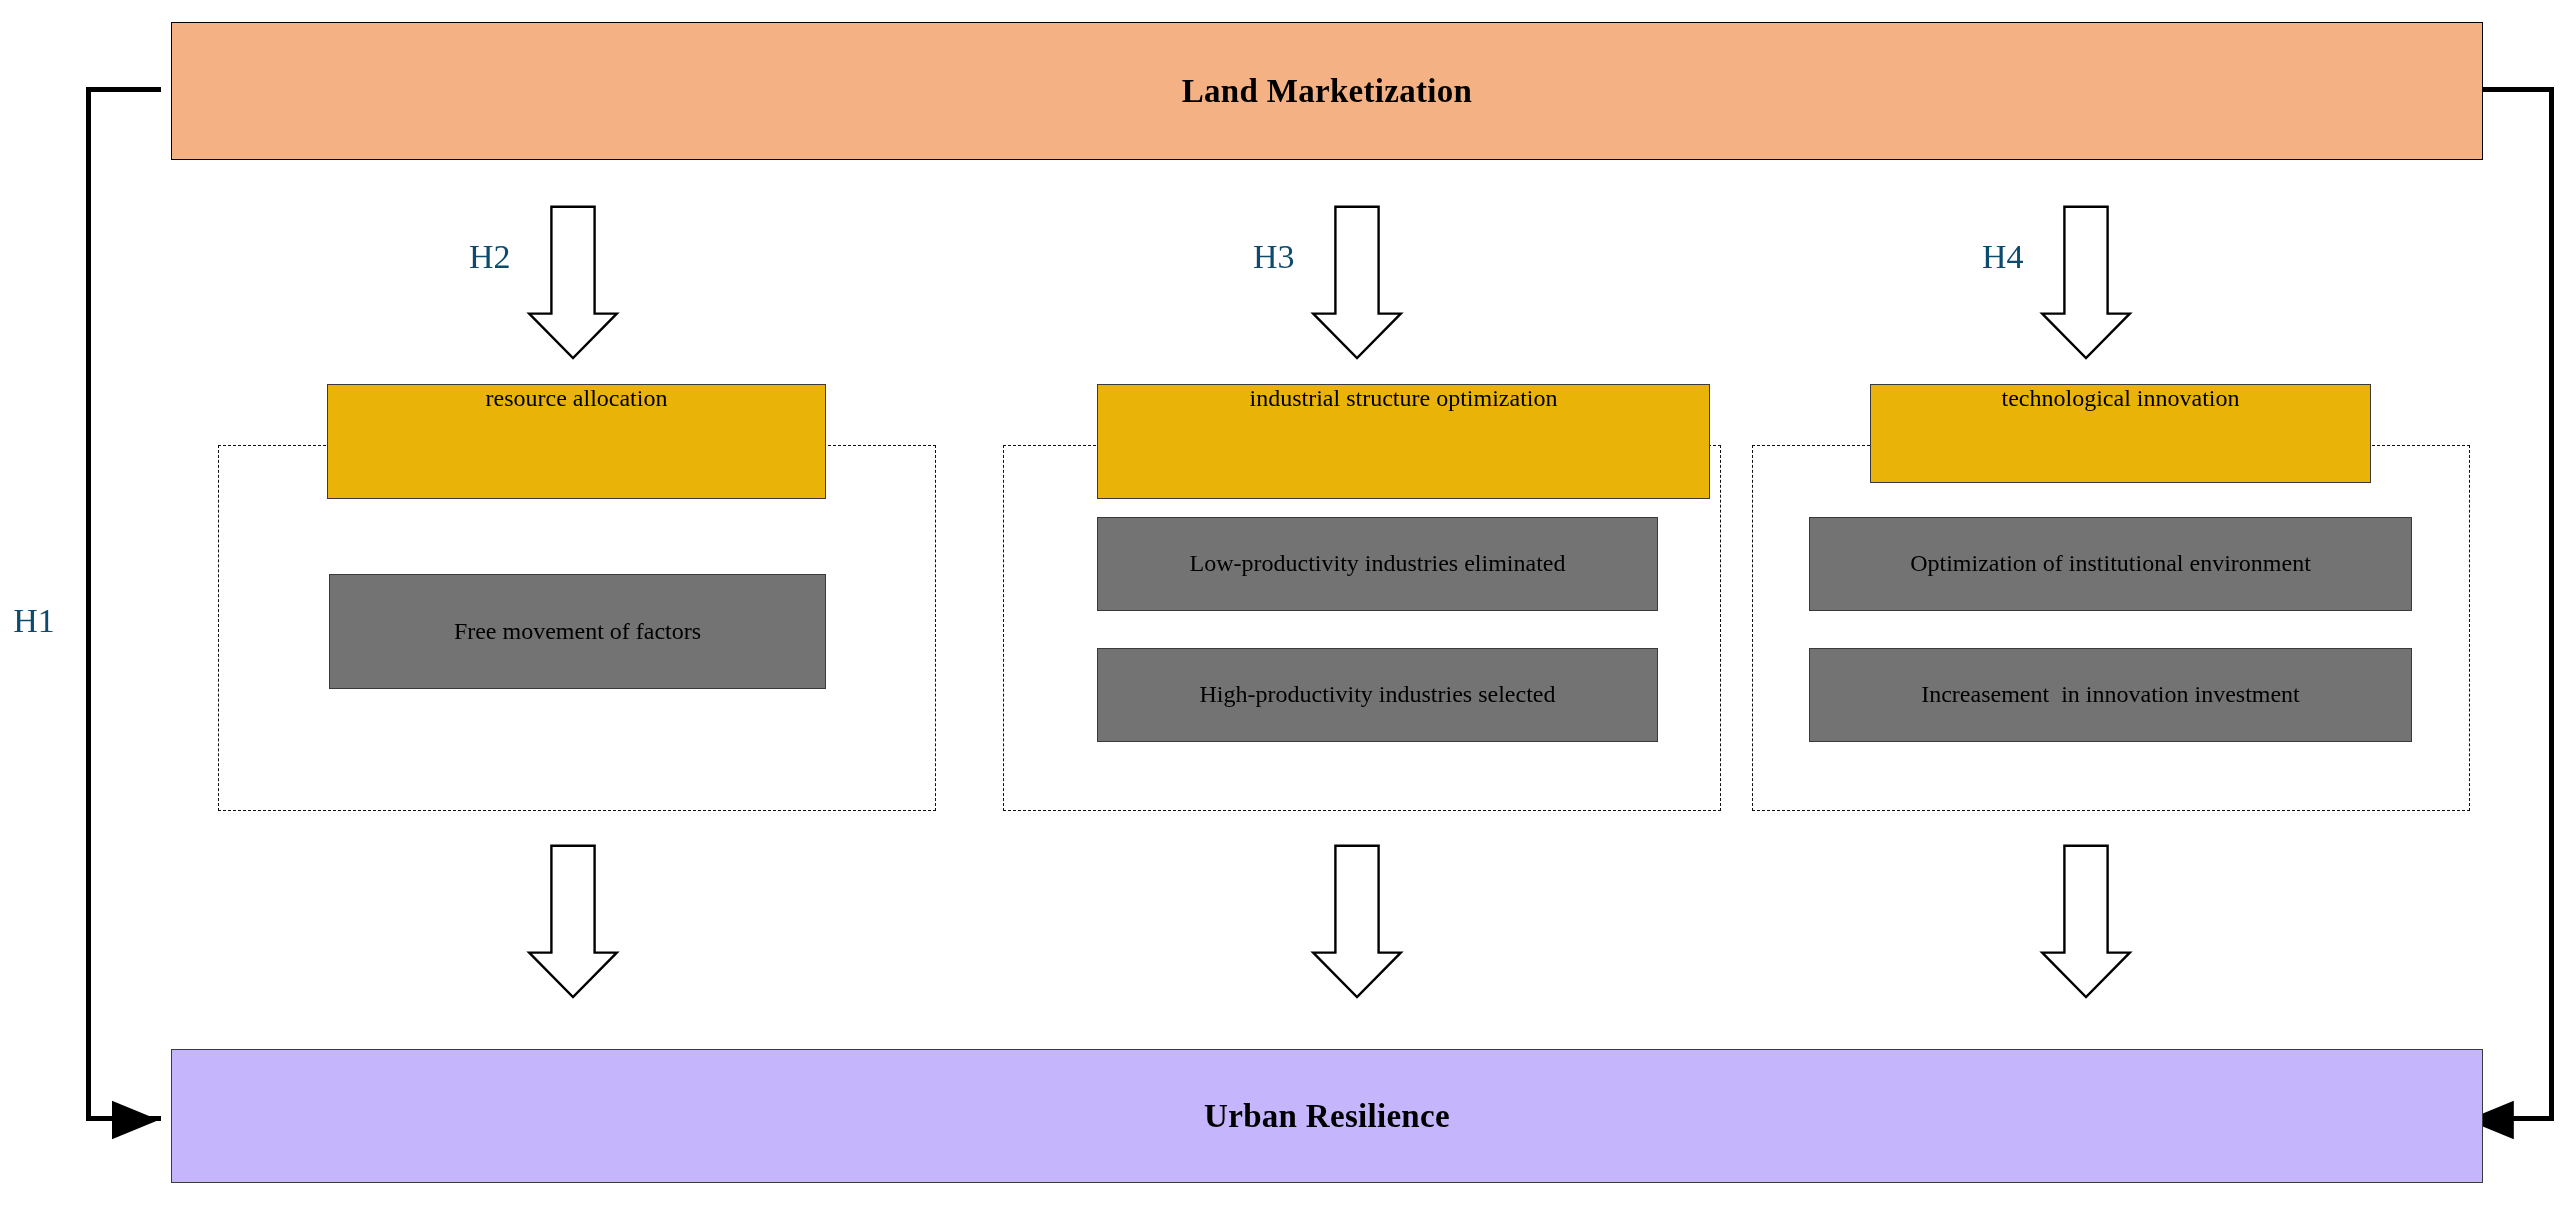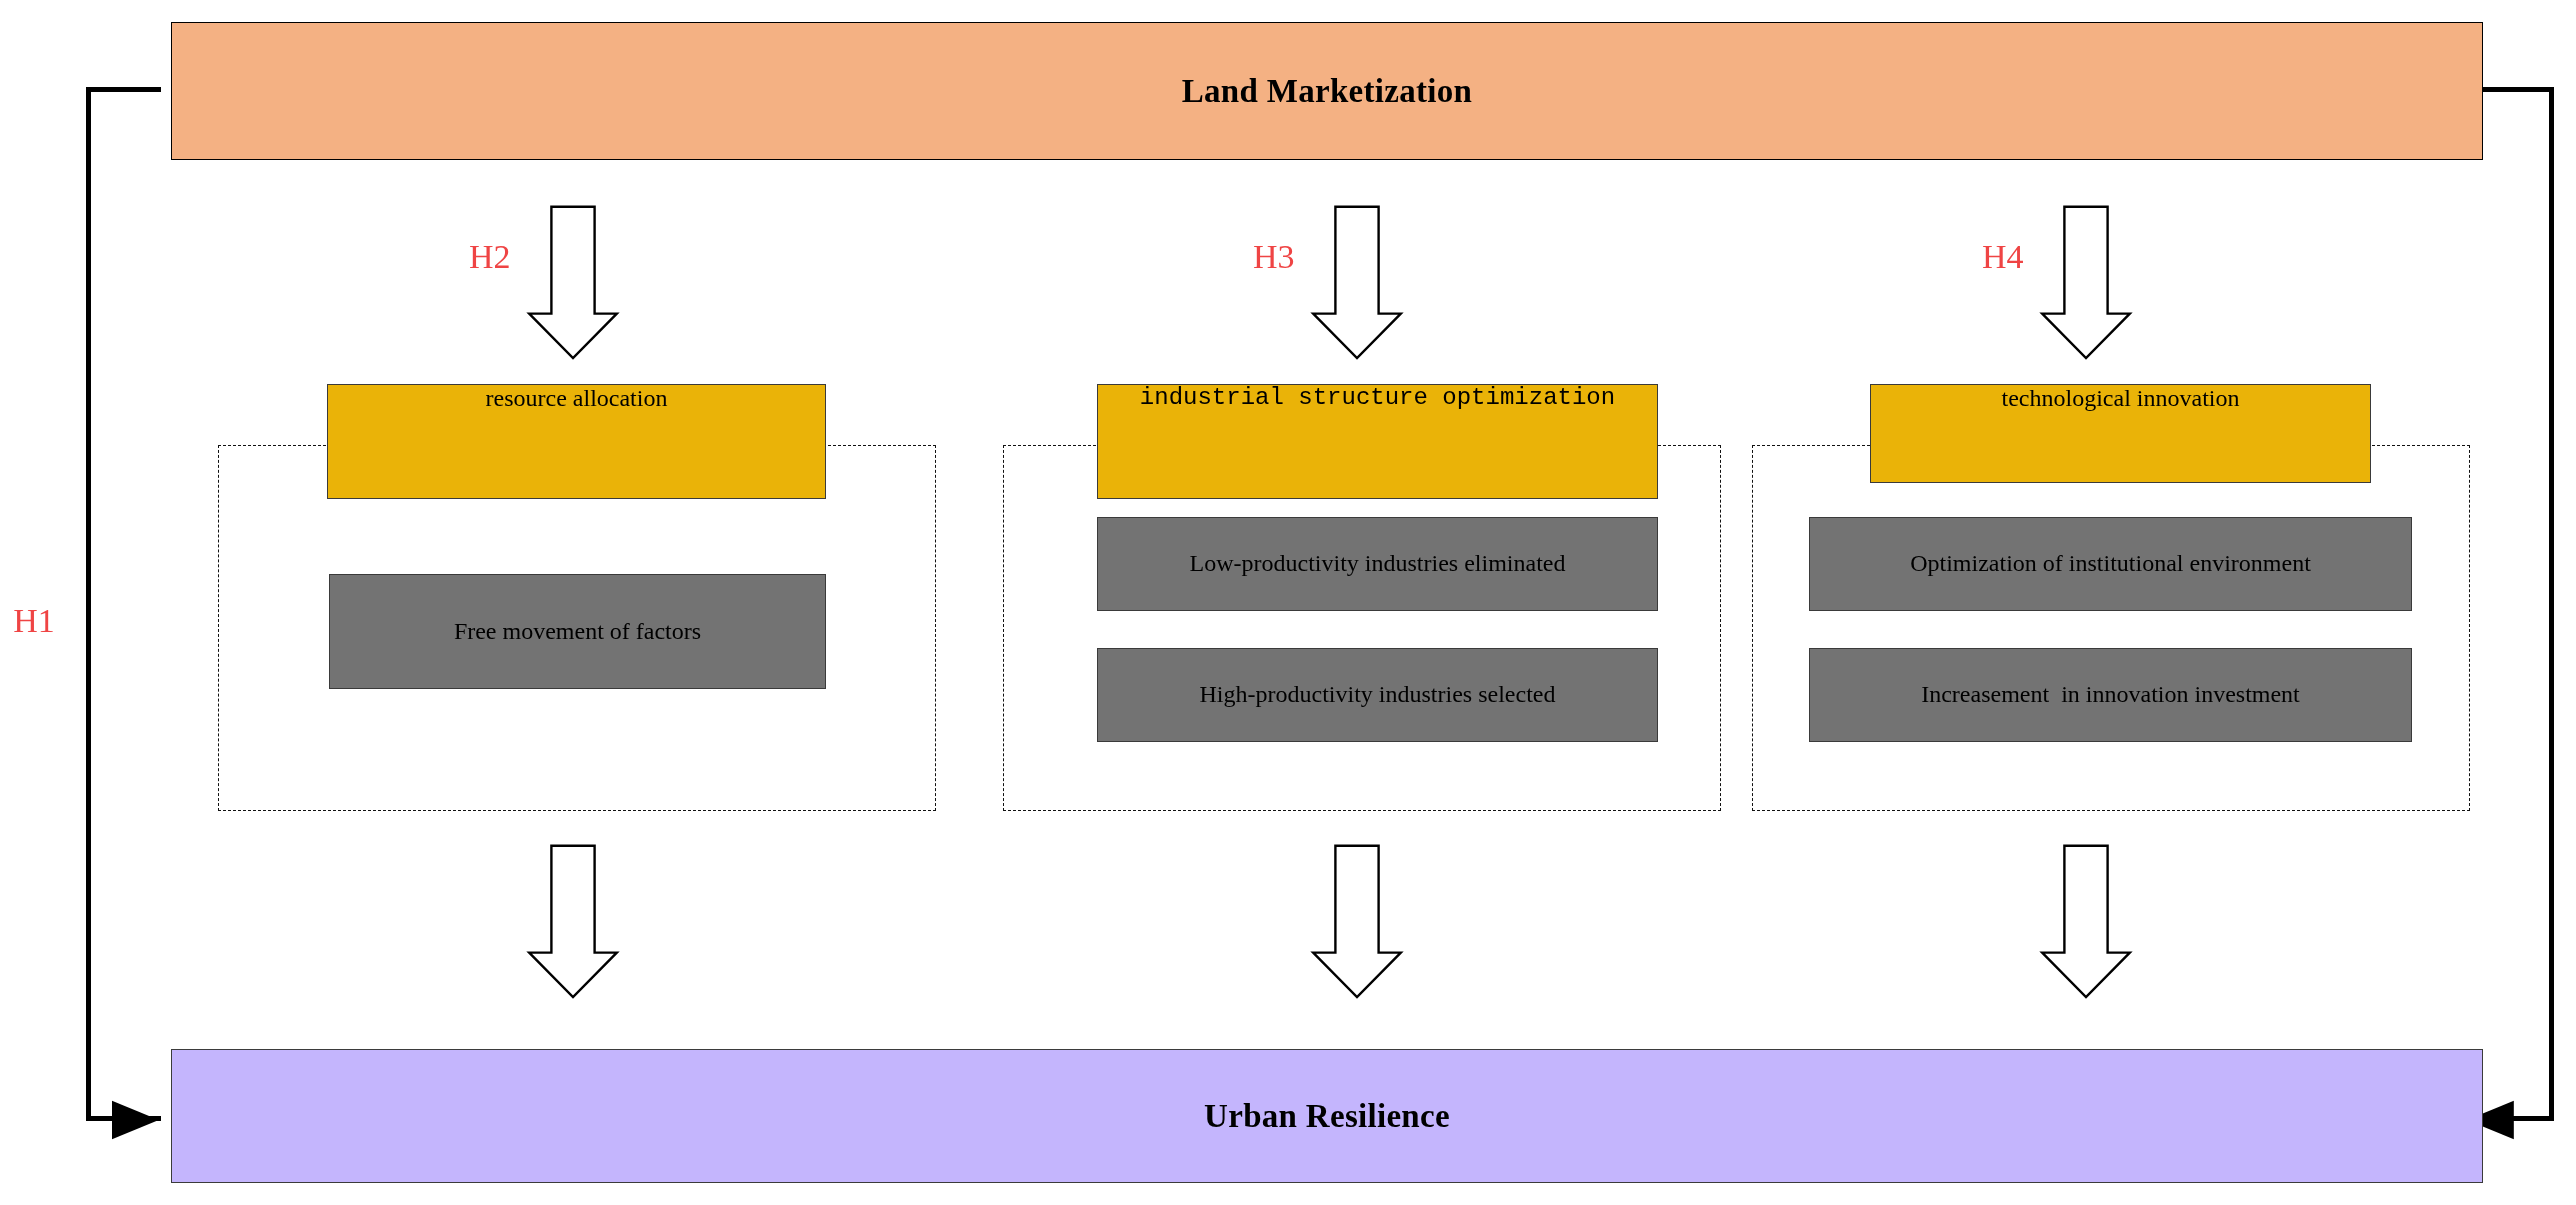--- a/index.html
+++ b/index.html
@@ -66,21 +66,21 @@
     font-size: 24px;
     text-align: center;
     line-height: 1.15;
     white-space: pre;
   }
 
   
   .hyp-label {
     font-size: 34px;
     line-height: 1;
-    color: #ef4444;
+    color: #0c4a6e;
     white-space: nowrap;
   }
 
   
   .line-v, .line-h {
     background: #000000;
   }
 
   
   .arrow-svg { position: absolute; overflow: visible; }
@@ -134,21 +134,21 @@
   <div class="abs leaf-box" style="left:329px; top:574px; width:497px; height:115px;">
     <span>Free movement of factors</span>
   </div>
 
   <svg class="arrow-svg" style="left:528px; top:844px; width:90px; height:156px;" viewBox="0 0 150 258">
     <polygon points="39,2 111,2 111,180 148,180 75,254 2,180 39,180" fill="#ffffff" stroke="#000000" stroke-width="4"></polygon>
   </svg>
 
   <div class="abs group-dashed" style="left:1003px; top:445px; width:718px; height:366px;"></div>
 
-  <div class="abs pillar-head" style="left:1097px; top:384px; width:561px; height:115px;font-family:Liberation Mono, monospace;">
+  <div class="abs pillar-head" style="left:1097px; top:384px; width:613px; height:115px;">
     <span>industrial structure optimization</span>
   </div>
 
   <div class="abs leaf-box" style="left:1097px; top:517px; width:561px; height:94px;">
     <span>Low-productivity industries eliminated</span>
   </div>
 
   <div class="abs leaf-box" style="left:1097px; top:648px; width:561px; height:94px;">
     <span>High-productivity industries selected</span>
   </div>

